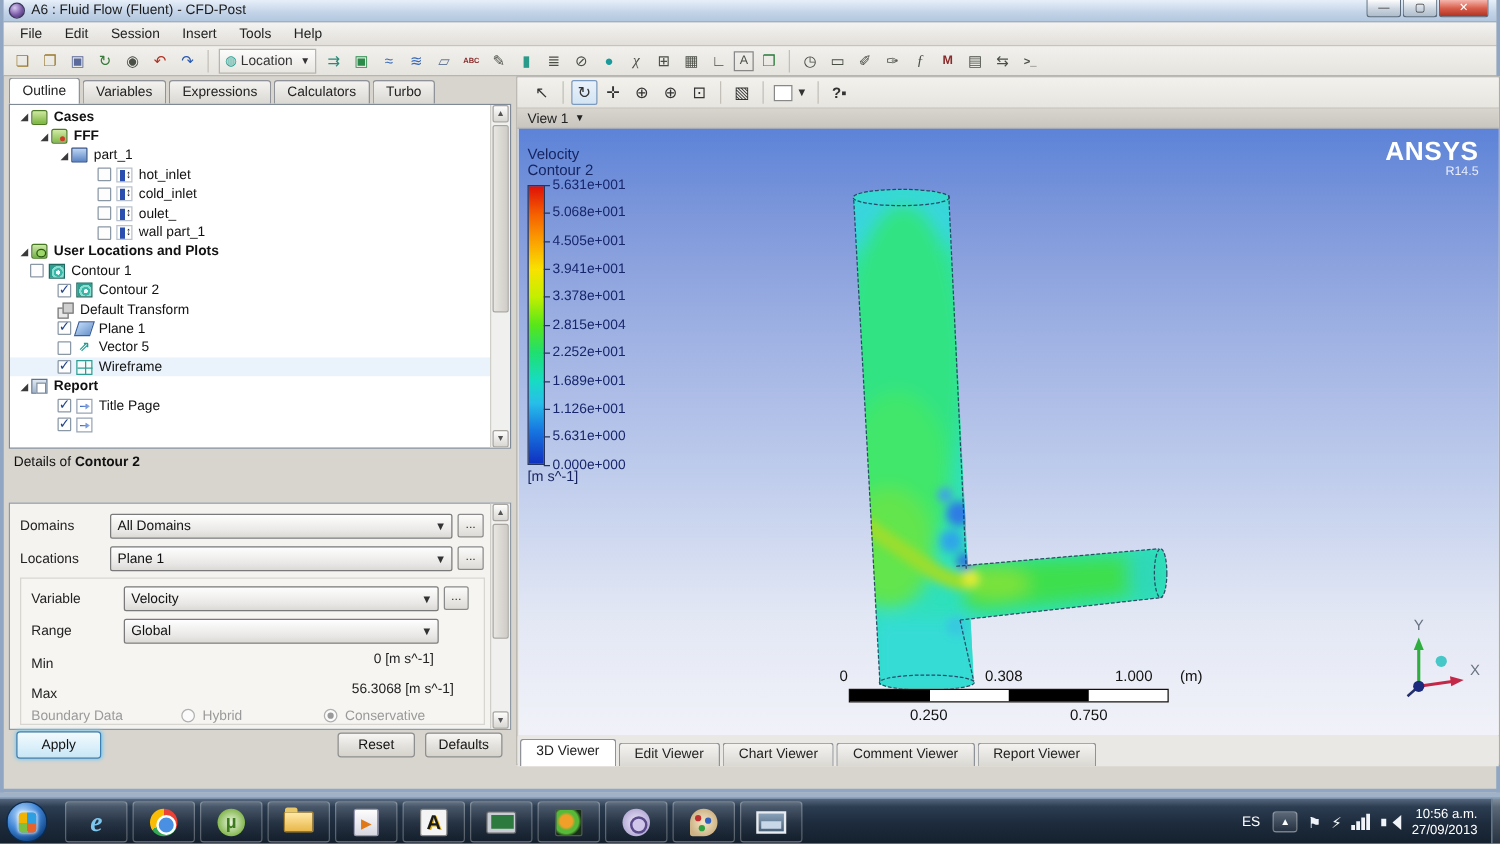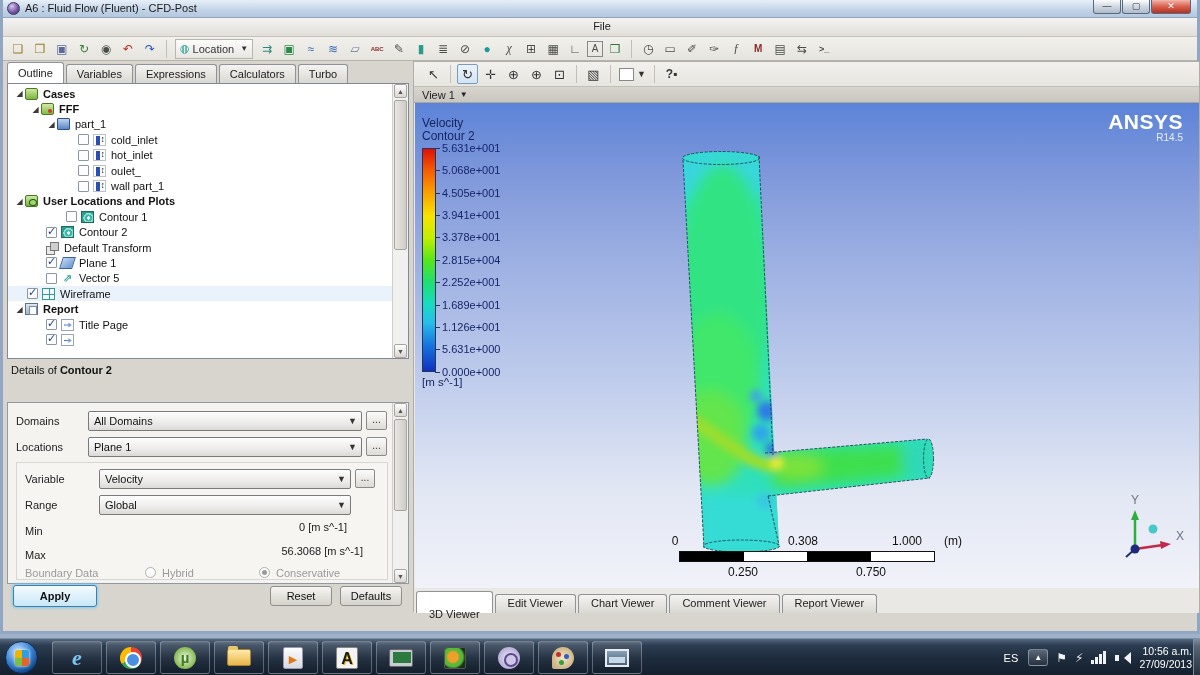--- a/index.html
+++ b/index.html
@@ -18,21 +18,21 @@
     background:radial-gradient(circle at 35% 30%, #d8c8f0, #7a5aa8 55%, #3a2a58); border:1px solid #3a3a5a;}
   #title-text { position:absolute; left:22px; top:2px; }
   .capbtn { position:absolute; top:0; height:14px; border:1px solid #5a6a7a; border-top:none;
     border-radius:0 0 3px 3px; background:linear-gradient(#fdfdfd,#cfd8e2 50%,#aebccb);
     color:#333; font-size:9px; text-align:center; line-height:13px; }
   #btn-min { right:76px; width:28px; } #btn-max { right:47px; width:28px; }
   #btn-close { right:6px; width:40px; background:linear-gradient(#f4b6ad,#d9604d 50%,#b03224); color:#fff; font-weight:bold;}
 
   #menubar { position:absolute; left:0; top:18px; width:100%; height:19px;
     background:linear-gradient(#f4f3f1,#e2dfda); border-bottom:1px solid #c6c3bc;
-    display:flex; align-items:center; padding-left:4px; font-size:11px; color:#222;flex-direction:column; }
+    display:flex; align-items:center; padding-left:4px; font-size:11px; color:#222; }
   .menu-item { padding:2px 9px; }
 
   #toolbar { position:absolute; left:0; top:37px; width:100%; height:24px;
     background:linear-gradient(#f1f0ec,#e6e4de); border-bottom:1px solid #b8b5ae;
     display:flex; align-items:center; padding-left:4px; }
   .tbi { width:20px; height:19px; display:inline-flex; align-items:center; justify-content:center;
     font-size:12px; color:#4a4f46; margin:0 1px; }
   .tbsep { width:1px; height:18px; background:#c2bfb8; margin:0 5px; }
   .loc-ctrl { display:inline-flex; align-items:center; height:20px; border:1px solid #b8b5ae;
     background:linear-gradient(#fcfcfb,#e8e6e1); padding:0 4px; font-size:11px; color:#333; margin:0 3px; }
@@ -97,22 +97,22 @@
   .dd .caret { position:absolute; right:4px; top:4px; font-size:9px; color:#333; }
   .dots { position:absolute; width:21px; height:19px; border:1px solid #8a8a8a; border-radius:2px;
     background:linear-gradient(#fbfbfa,#dddbd6); font-size:10px; text-align:center; line-height:15px; color:#333; }
   #inner-group { position:absolute; left:8px; top:59px; width:372px; height:118px;
     border:1px solid #d8d6d0; background:#f6f5f2; }
   .rdo { position:absolute; width:11px; height:11px; border:1px solid #b0b0b0; border-radius:50%; background:#fbfbfb; }
   .rdo.sel::after { content:""; position:absolute; left:2px; top:2px; width:5px; height:5px; border-radius:50%; background:#9a9a9a; }
   .gray { color:#9a9a9a !important; }
   .btn { position:absolute; border:1px solid #8e8f8f; border-radius:3px; font-size:11px; color:#111;
     background:linear-gradient(#f7f6f4,#e3e1dc 55%,#d6d3cc); text-align:center; }
-  #btn-apply { left:10px; top:585px; width:84px; height:22px; line-height:20px;
-    border:1px solid #3c7fb1; box-shadow:0 0 3px 1px #84cbee; background:linear-gradient(#f3fafd,#dcf0fa 55%,#c8e6f6); z-index:3;font-weight:bold;}
+  #btn-apply { left:10px; top:585px; width:68px; height:22px; line-height:20px;
+    border:1px solid #3c7fb1; box-shadow:0 0 3px 1px #84cbee; background:linear-gradient(#f3fafd,#dcf0fa 55%,#c8e6f6); z-index:3;}
   #btn-reset { left:267px; top:586px; width:62px; height:20px; line-height:18px; z-index:3;}
   #btn-defaults { left:337px; top:586px; width:62px; height:20px; line-height:18px; z-index:3;}
 
   
   #viewer { position:absolute; left:410px; top:61px; width:787px; height:551px; background:#e9e8e4; border:1px solid #b0ada6;}
   #vtoolbar { position:absolute; left:0; top:0; width:100%; height:25px;
     background:linear-gradient(#f2f1ed,#e7e5df); border-bottom:1px solid #c2bfb8;
     display:flex; align-items:center; padding-left:8px; }
   .vti { width:21px; height:20px; display:inline-flex; align-items:center; justify-content:center;
     font-size:13px; color:#333; margin:0 1px; }
@@ -142,21 +142,21 @@
   .ruler-lab { position:absolute; font-size:12px; color:#111; text-align:center; }
   #ruler-bar { position:absolute; left:264px; top:448px; width:256px; height:11px; border:1px solid #111; background:#fff; display:flex; }
   #ruler-bar .seg { width:64px; height:100%; }
   #ruler-bar .seg.b { background:#000; }
 
   #triad { position:absolute; left:678px; top:383px; }
 
   #vtabs { position:absolute; left:0; top:527px; width:100%; height:24px; background:#e9e8e4;
     display:flex; align-items:flex-end; padding-left:2px; }
   #vtabs .tab { height:19px; padding:2px 12px; }
-  #vtabs .tab.active { height:22px; background:#fff; padding-top:16px; }
+  #vtabs .tab.active { height:22px; background:#fff; padding-top:3px; }
 
   
   #taskbar { position:absolute; left:0; top:638px; width:1200px; height:37px;
     background:linear-gradient(#56687e 0%, #2c3d52 18%, #1d2b3c 55%, #15202e 100%);
     border-top:1px solid #7890a8; }
   #start-orb { position:absolute; left:5px; top:2px; width:33px; height:33px; border-radius:50%;
     background:radial-gradient(circle at 38% 30%, #bfe0ff, #3f85d6 45%, #0d3f7e 80%); border:1px solid #0a2c52; }
   #start-orb .flag { position:absolute; left:8px; top:9px; width:16px; height:14px;
     background:conic-gradient(from 0deg at 50% 50%, #e8622c 0 25%, #7cc043 0 50%, #f0b400 0 75%, #2e9fe0 0 100%);
     border-radius:3px; box-shadow:0 0 3px #fff; transform:rotate(90deg);}
@@ -194,21 +194,21 @@
   #tray-lang { font-size:11px; margin-right:10px; }
   #tray-expand { width:20px; height:17px; border:1px solid rgba(255,255,255,.35); border-radius:3px;
     background:linear-gradient(rgba(255,255,255,.25),rgba(255,255,255,.05)); font-size:8px; color:#fff;
     text-align:center; line-height:15px; margin-right:8px; }
   .tray-ic { margin-right:8px; font-size:12px; color:#f0f4f8; }
   .net-bars { display:inline-flex; align-items:flex-end; margin-right:8px; }
   .net-bars i { width:3px; background:#f0f4f8; margin-right:1px; display:block; }
   .spk { position:relative; width:14px; height:12px; margin-right:8px; }
   .spk::before { content:""; position:absolute; left:0; top:3px; width:4px; height:6px; background:#f0f4f8; }
   .spk::after { content:""; position:absolute; left:3px; top:0; border:6px solid transparent; border-right:7px solid #f0f4f8; }
-  #tray-clock { text-align:right; font-size:10.5px; line-height:13px; margin-left:2px; }
+  #tray-clock { text-align:right; font-size:10.5px; line-height:13px; margin-left:2px; margin-right:10px; }
   #show-desktop { position:absolute; right:0; top:0; width:7px; height:37px;
     background:linear-gradient(rgba(255,255,255,.25),rgba(255,255,255,.08)); border-left:1px solid #788ca0; }
 </style>
 </head>
 <body>
 
 <div id="root">
   <div id="window">
 
     <div id="titlebar">
@@ -292,43 +292,43 @@
           <span>FFF</span>
         </div>
         <div class="trow" style="padding-left:38px">
           <span class="arrow">◢</span>
           <span class="ticon ic-part"></span>
           <span>part_1</span>
         </div>
         <div class="trow" style="padding-left:70px">
           <span class="cb"></span>
           <span class="ticon ic-bound"></span>
-          <span>cold_inlet</span>
+          <span>hot_inlet</span>
         </div>
         <div class="trow" style="padding-left:70px">
           <span class="cb"></span>
           <span class="ticon ic-bound"></span>
-          <span>hot_inlet</span>
+          <span>cold_inlet</span>
         </div>
         <div class="trow" style="padding-left:70px">
           <span class="cb"></span>
           <span class="ticon ic-bound"></span>
           <span>oulet_</span>
         </div>
         <div class="trow" style="padding-left:70px">
           <span class="cb"></span>
           <span class="ticon ic-bound"></span>
           <span>wall part_1</span>
         </div>
         <div class="trow bold" style="padding-left:6px">
           <span class="arrow">◢</span>
           <span class="ticon ic-ulp"></span>
           <span>User Locations and Plots</span>
         </div>
-        <div class="trow" style="padding-left:58px">
+        <div class="trow" style="padding-left:16px">
           <span class="cb"></span>
           <span class="ticon ic-contour"></span>
           <span>Contour 1</span>
         </div>
         <div class="trow" style="padding-left:38px">
           <span class="cb on"></span>
           <span class="ticon ic-contour"></span>
           <span>Contour 2</span>
         </div>
         <div class="trow" style="padding-left:38px">
@@ -338,21 +338,21 @@
         <div class="trow" style="padding-left:38px">
           <span class="cb on"></span>
           <span class="ticon ic-plane"></span>
           <span>Plane 1</span>
         </div>
         <div class="trow" style="padding-left:38px">
           <span class="cb"></span>
           <span class="ticon ic-vector">⇗</span>
           <span>Vector 5</span>
         </div>
-        <div class="trow hl" style="padding-left:19px">
+        <div class="trow hl" style="padding-left:38px">
           <span class="cb on"></span>
           <span class="ticon ic-wire"></span>
           <span>Wireframe</span>
         </div>
         <div class="trow bold" style="padding-left:6px">
           <span class="arrow">◢</span>
           <span class="ticon ic-report"></span>
           <span>Report</span>
         </div>
         <div class="trow" style="padding-left:38px">

